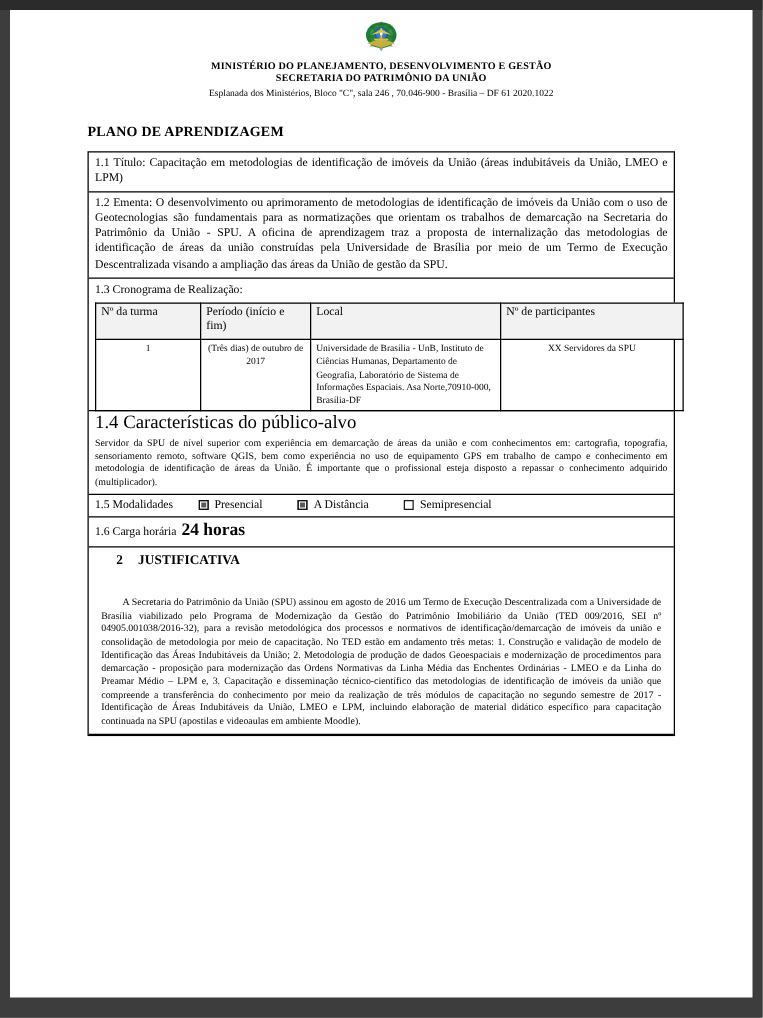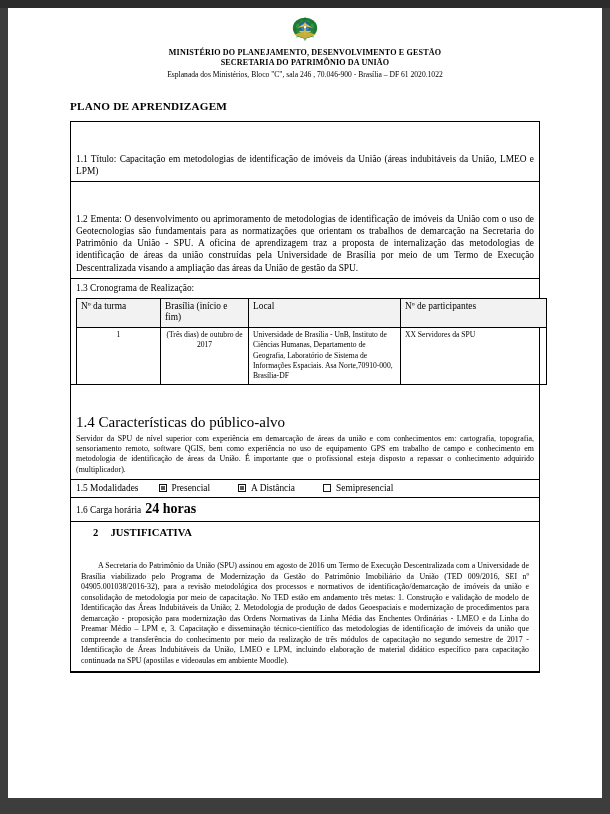--- a/index.html
+++ b/index.html
@@ -92,21 +92,20 @@
   }
   .band-title {
     font-weight: bold;
     font-size: 10.4px;
     color: #000;
     letter-spacing: 0.1px;
   }
   .cellblock {
     border-bottom: 1px solid #000;
     padding: 3px 5px 4px 5px;
-    margin-top: 28px;
   }
   .p-normal {
     font-size: 9.4px;
     line-height: 12.1px;
     color: #000;
     text-align: justify;
     margin: 0;
   }
   .p-label {
     font-size: 15px;
@@ -142,21 +141,21 @@
     color: #000;
   }
   table.sched td {
     font-size: 7.6px;
     line-height: 10.2px;
     color: #000;
   }
   td.c-turma { text-align: center; font-size: 8.4px; padding-top: 7px; }
   td.c-periodo { text-align: center; color: #e8262c; padding-top: 7px; font-weight: normal; }
   td.c-local { text-align: left; }
-  td.c-part { text-align: left; color: #e8262c; padding-top: 7px; margin-left: 26px; }
+  td.c-part { text-align: center; color: #e8262c; padding-top: 7px; margin-left: 26px; }
   .col1 { width: 84px; }
   .col2 { width: 88px; }
   .col3 { width: 152px; }
   .col4 { width: 146px; }
   .sched-wrap { padding: 3px 5px 0 5px; border-bottom: 1px solid #000; }
   .sched-caption { font-size: 9.4px; line-height: 13px; color: #000; margin-bottom: 3px; }
   table.sched { margin-bottom: -1px; }
   .sched-wrap { padding-bottom: 0; border-bottom: none; }
   .sched-outer { border-bottom: 1px solid #000; }
 
@@ -274,21 +273,21 @@
             <table class="sched">
               <colgroup>
                 <col class="col1">
                   <col class="col2">
                   <col class="col3">
                   <col class="col4">
               </colgroup>
               <thead>
                 <tr>
                   <th>Nº da turma</th>
-                  <th>Brasília (início e fim)</th>
+                  <th>Período (início e fim)</th>
                   <th>Local</th>
                   <th>Nº de participantes</th>
                 </tr>
               </thead>
               <tbody>
                 <tr>
                   <td class="c-turma">1</td>
                   <td class="c-periodo">(Três dias) de outubro de 2017</td>
                   <td class="c-local">Universidade de Brasília - UnB, Instituto de Ciências Humanas, Departamento de Geografia, Laboratório de Sistema de Informações Espaciais. Asa Norte,70910-000, Brasília-DF</td>
                   <td class="c-part">XX Servidores da SPU</td>

